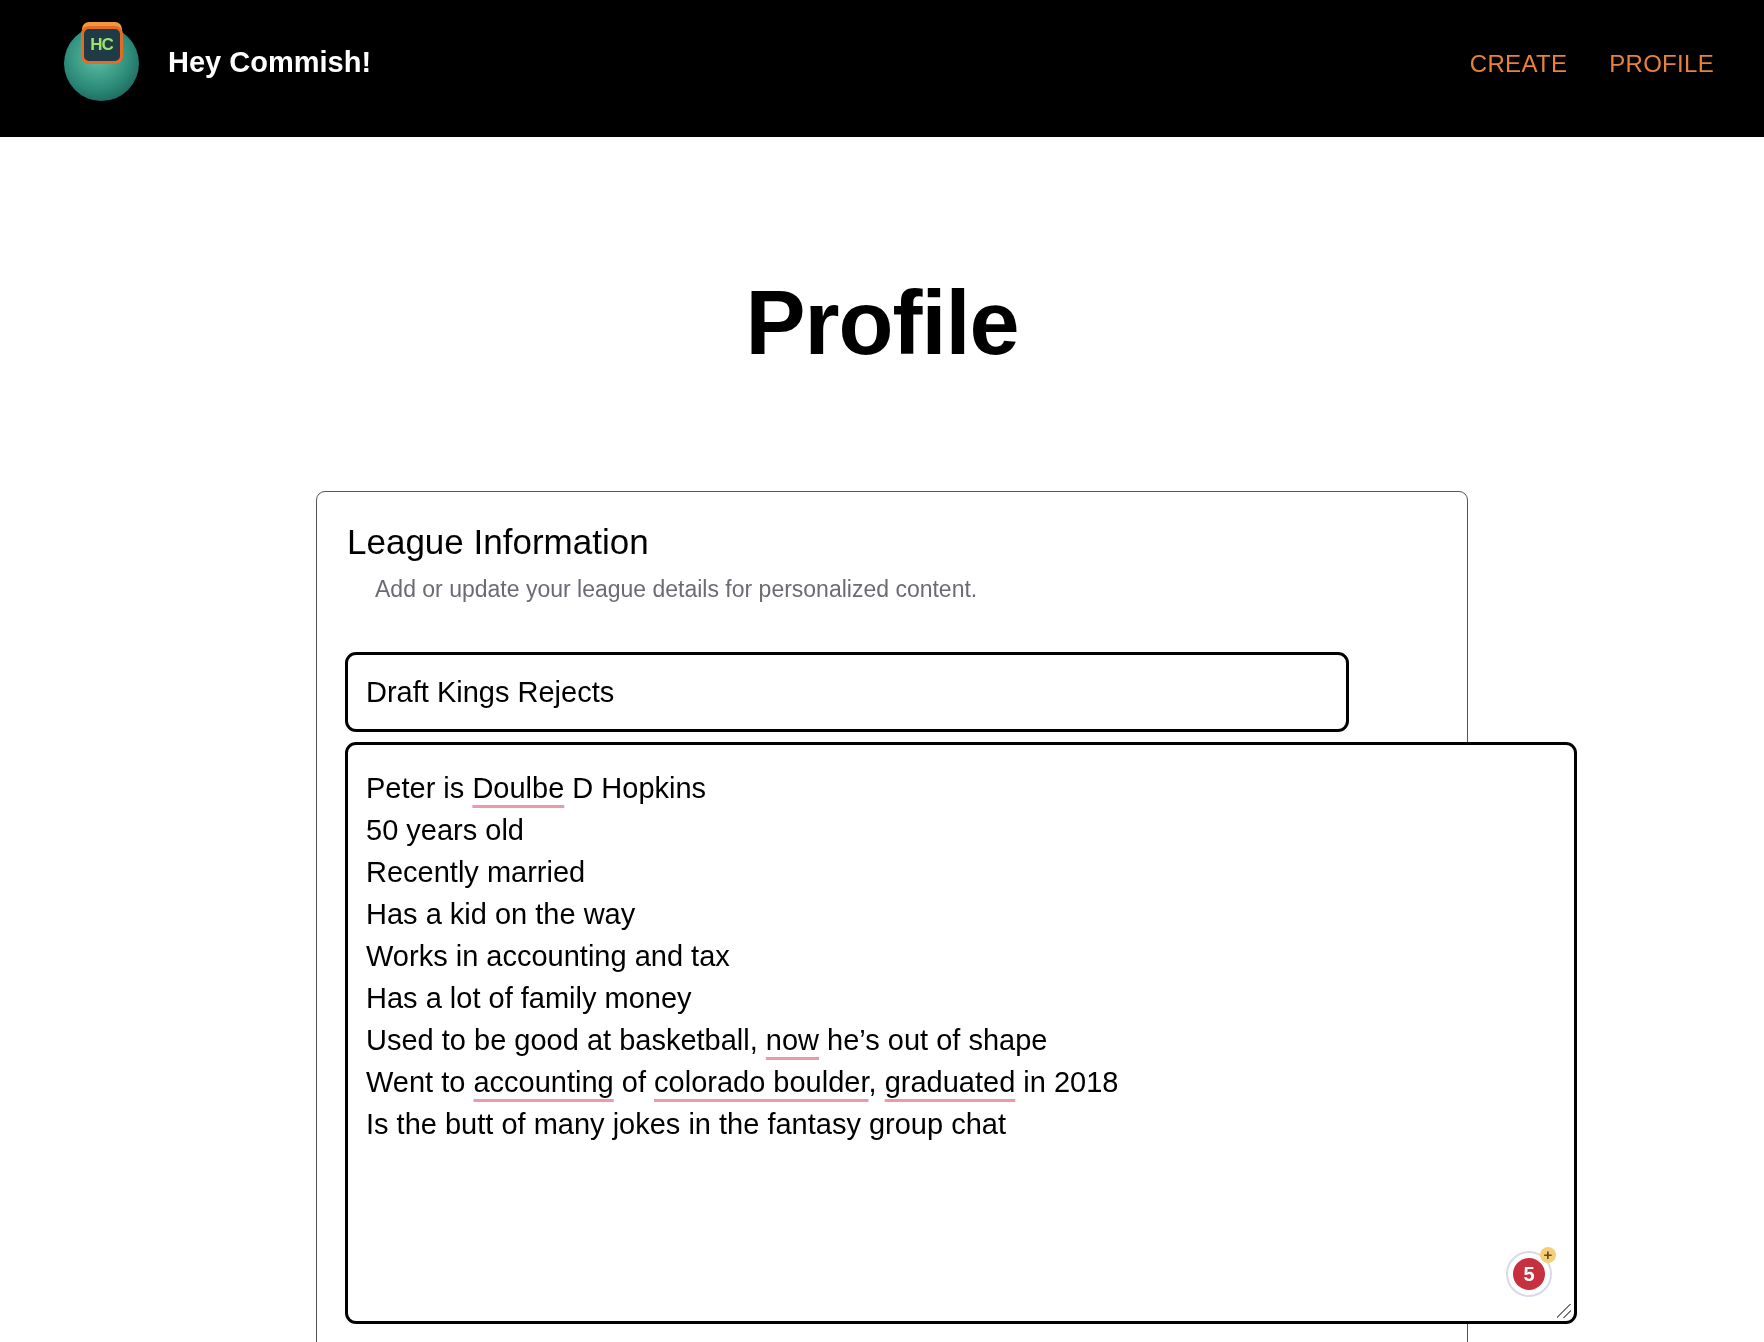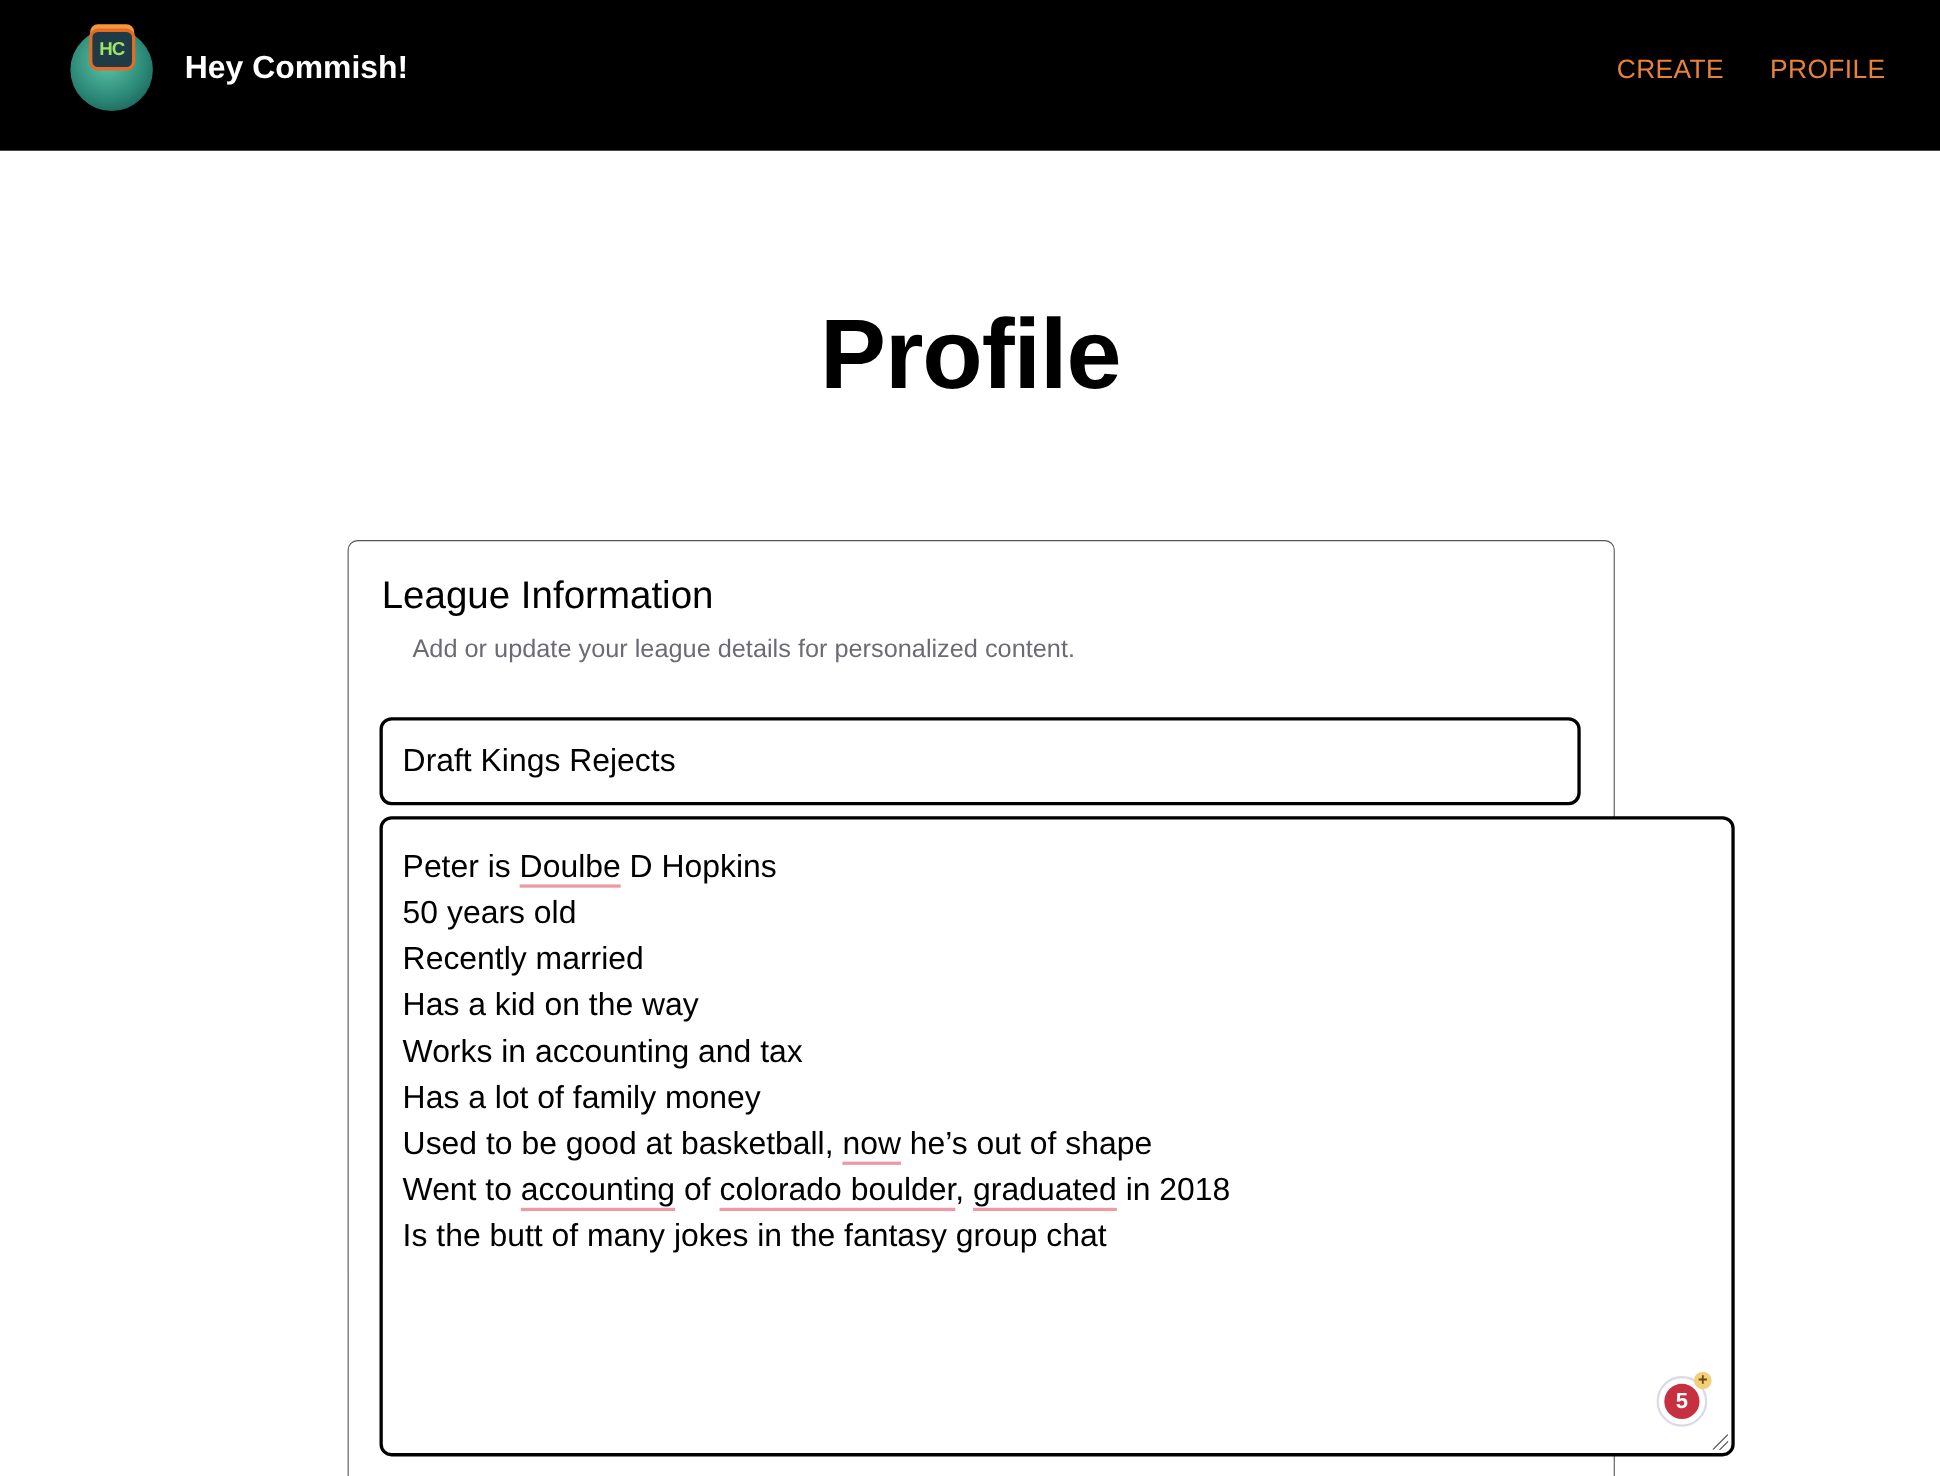--- a/index.html
+++ b/index.html
@@ -39,21 +39,21 @@
     position: absolute; left: 316px; top: 491px; width: 1150px; height: 880px;
     border: 1.5px solid #555; border-radius: 9px; background: #fff;
   }
   .card-title {
     position: absolute; left: 30px; top: 30px; font-size: 35px; font-weight: 400; color: #000;
   }
   .card-sub {
     position: absolute; left: 30px; top: 84px; font-size: 23px; color: #6b6b74; margin-left: 28px;
   }
   .name-input {
-    position: absolute; left: 28px; top: 160px; width: 1092px; height: 80px;
+    position: absolute; left: 28px; top: 160px; width: 1004px; height: 80px;
     border: 3.5px solid #000; border-radius: 11px; box-sizing: border-box;
     font-family: "Liberation Sans", "DejaVu Sans", sans-serif; font-size: 29px;
     padding: 0 18px; color: #000; background: #fff; outline: none;
   }
   .bio {
     position: absolute; left: 28px; top: 250px; width: 1232px; height: 582px;
     border: 3.5px solid #000; border-radius: 11px; box-sizing: border-box; background: #fff;
   }
   .bio-lines { position: absolute; left: 18px; top: 22px; }
   .bio-line { font-size: 29px; line-height: 42px; height: 42px; white-space: pre; color: #000; }

